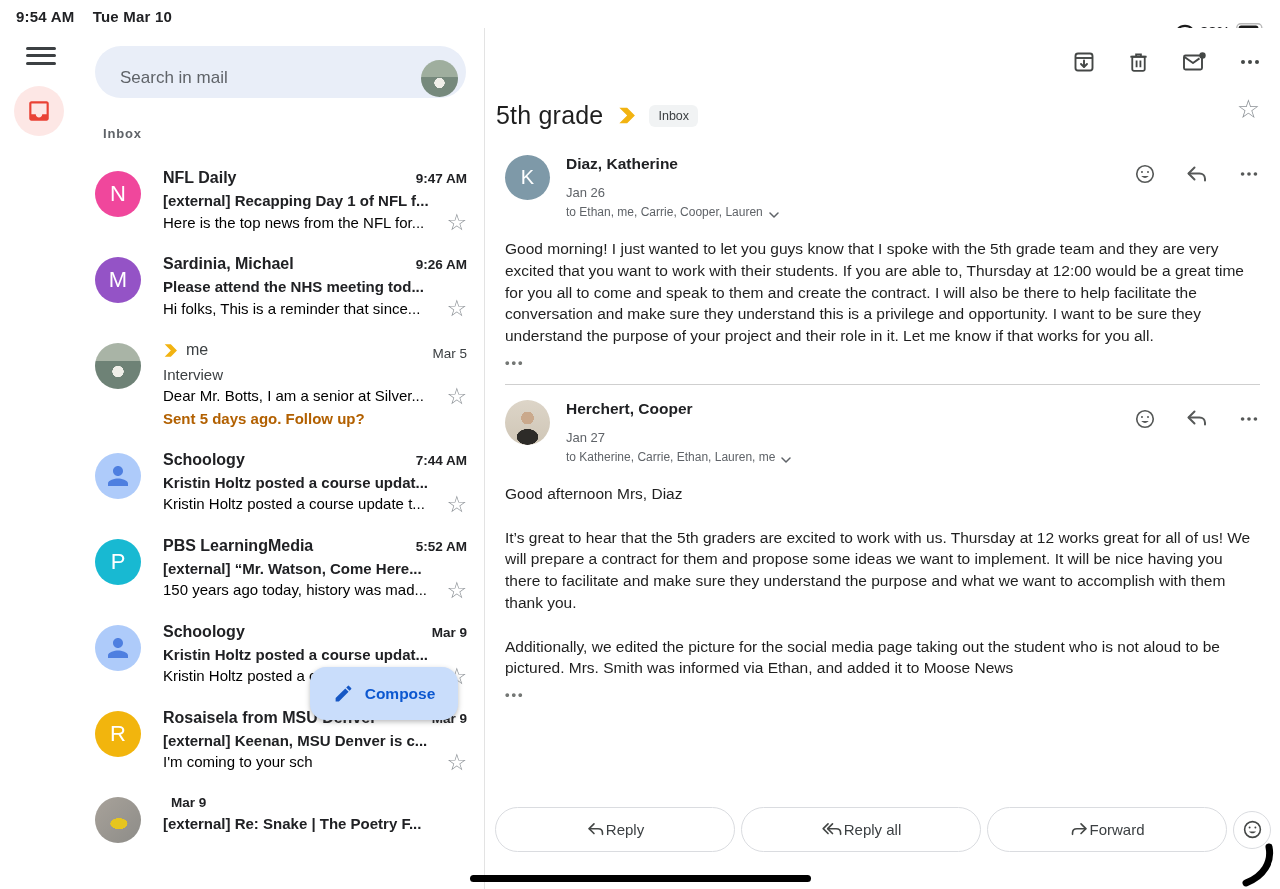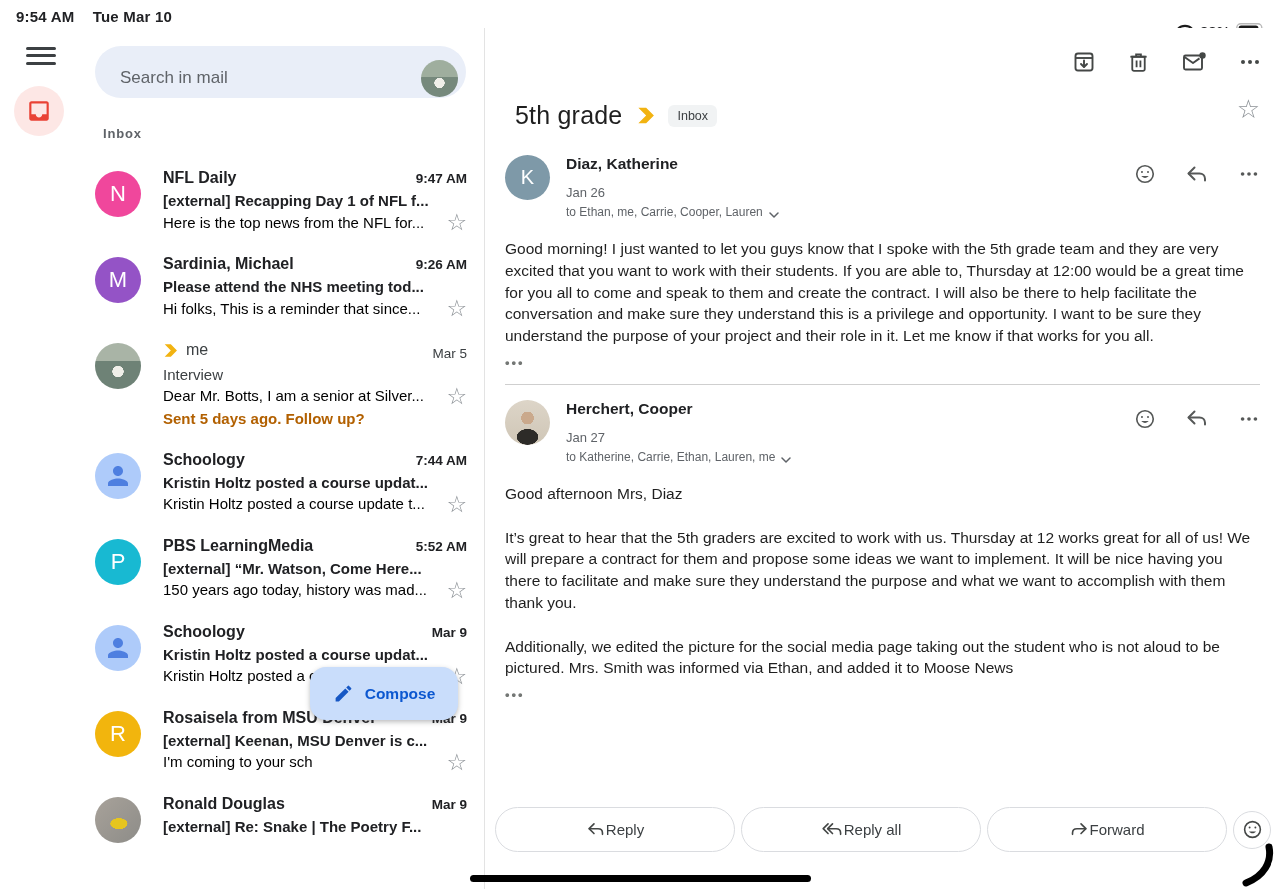--- a/index.html
+++ b/index.html
@@ -51,21 +51,21 @@
   .compose-btn { position:absolute; left:310px; top:639px; width:148px; height:53px; border-radius:16px;
                  background:#c9ddfb; display:flex; align-items:center; justify-content:center; gap:11px;
                  box-shadow:0 2px 5px rgba(60,64,67,.35); cursor:pointer; z-index:5; }
   .compose-label { color:#0b57d0; font-size:15.5px; font-weight:700; }
 
   
   .right-panel { position:absolute; left:486px; top:28px; right:0; bottom:0; background:#fff; }
   .toolbar { position:absolute; top:22px; right:18px; display:flex; gap:31px; align-items:center; }
   .tool-btn { cursor:pointer; display:flex; }
 
-  .thread-head { position:absolute; left:29px; right:20px; top:73px; display:flex; align-items:center; }
+  .thread-head { position:absolute; left:10px; right:20px; top:73px; display:flex; align-items:center; }
   .thread-subject { font-size:25px; color:#1f1f1f; letter-spacing:.2px; }
   .imp-marker { margin-left:14px; display:flex; }
   .label-chip { margin-left:10px; background:#f1f3f4; color:#3c4043; font-size:12.5px; padding:4px 9px; border-radius:6px; }
   .thread-star { margin-left:auto; font-size:26px; color:#8d9297; cursor:pointer; margin-top:-12px; }
 
   .messages { position:absolute; left:19px; right:20px; top:127px; }
   .msg-head { display:flex; align-items:flex-start; }
   .msg-avatar { width:45px; height:45px; border-radius:50%; display:flex; align-items:center; justify-content:center;
                 color:#fff; font-size:20px; flex:0 0 45px; }
   .msg-avatar.slate { background:#7e99a8; }
@@ -260,21 +260,20 @@
         <div class="m-subj">[external] Keenan, MSU Denver is c...</div>
         <div class="m-line3">
             <span class="m-prev">I'm coming to your sch</span>
             <span class="m-star">☆</span>
           </div>
       </div>
 
       <div class="mrow">
         <div class="m-avatar photo-bike"></div>
         <div class="m-line1">
-            <span class="m-name">Ronald Douglas</span>
             <span class="m-time">Mar 9</span>
           </div>
         <div class="m-subj">[external] Re: Snake | The Poetry F...</div>
       </div>
 
     </div>
 
     <div class="compose-btn">
       <span style="display:flex">
         <svg width="21" height="21" viewBox="0 0 24 24">

